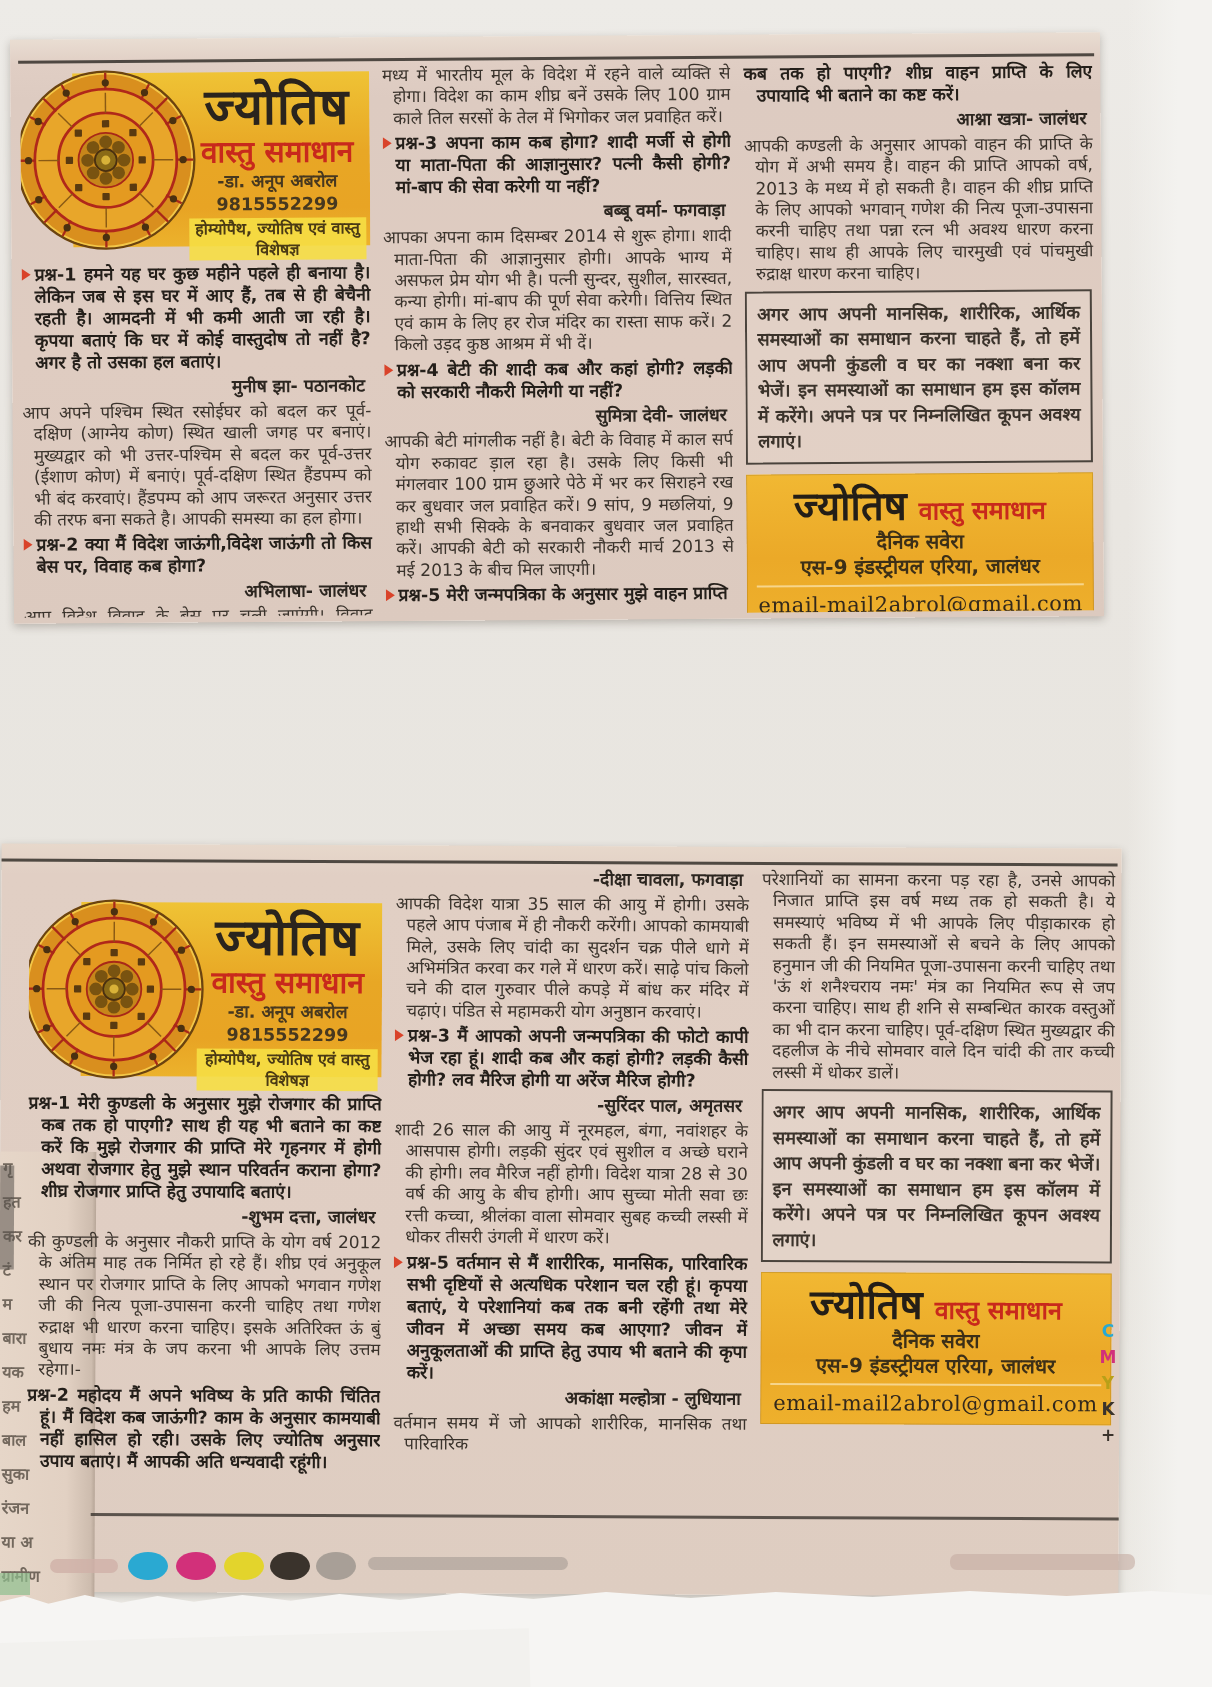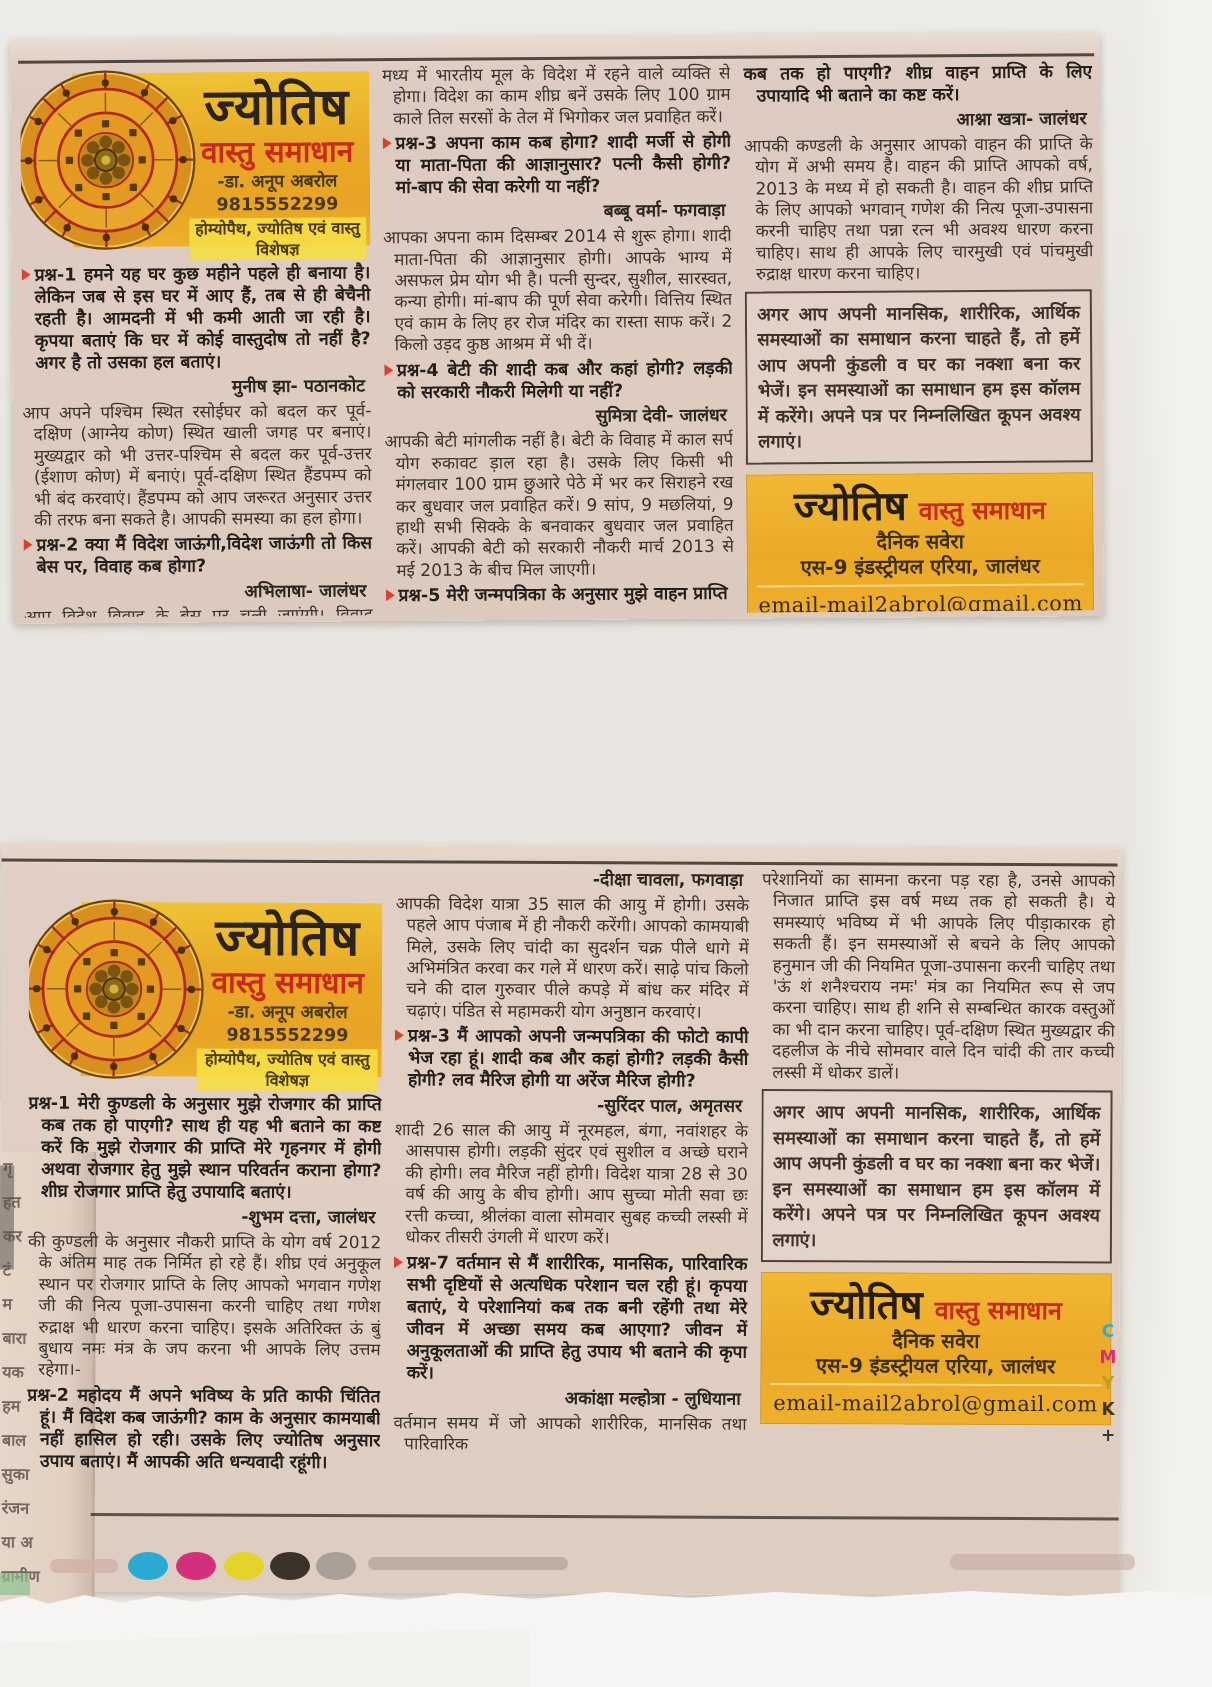--- a/index.html
+++ b/index.html
@@ -248,21 +248,21 @@
         <p class="sig">-शुभम दत्ता, जालंधर</p>
         <p class="a">की कुण्डली के अनुसार नौकरी प्राप्ति के योग वर्ष 2012 के अंतिम माह तक निर्मित हो रहे हैं। शीघ्र एवं अनुकूल स्थान पर रोजगार प्राप्ति के लिए आपको भगवान गणेश जी की नित्य पूजा-उपासना करनी चाहिए तथा गणेश रुद्राक्ष भी धारण करना चाहिए। इसके अतिरिक्त ऊं बुं बुधाय नमः मंत्र के जप करना भी आपके लिए उत्तम रहेगा।-</p>
         <p class="q">प्रश्न-2 महोदय मैं अपने भविष्य के प्रति काफी चिंतित हूं। मैं विदेश कब जाऊंगी? काम के अनुसार कामयाबी नहीं हासिल हो रही। उसके लिए ज्योतिष अनुसार उपाय बताएं। मैं आपकी अति धन्यवादी रहूंगी।</p>
       </div>
       <div class="col">
         <p class="sig mt14">-दीक्षा चावला, फगवाड़ा</p>
         <p class="a">आपकी विदेश यात्रा 35 साल की आयु में होगी। उसके पहले आप पंजाब में ही नौकरी करेंगी। आपको कामयाबी मिले, उसके लिए चांदी का सुदर्शन चक्र पीले धागे में अभिमंत्रित करवा कर गले में धारण करें। साढ़े पांच किलो चने की दाल गुरुवार पीले कपड़े में बांध कर मंदिर में चढ़ाएं। पंडित से महामकरी योग अनुष्ठान करवाएं।</p>
         <p class="q"><span class="bullet-icon"></span><span>प्रश्न-3 मैं आपको अपनी जन्मपत्रिका की फोटो कापी भेज रहा हूं। शादी कब और कहां होगी? लड़की कैसी होगी? लव मैरिज होगी या अरेंज मैरिज होगी?</span></p>
         <p class="sig">-सुरिंदर पाल, अमृतसर</p>
         <p class="a">शादी 26 साल की आयु में नूरमहल, बंगा, नवांशहर के आसपास होगी। लड़की सुंदर एवं सुशील व अच्छे घराने की होगी। लव मैरिज नहीं होगी। विदेश यात्रा 28 से 30 वर्ष की आयु के बीच होगी। आप सुच्चा मोती सवा छः रत्ती कच्चा, श्रीलंका वाला सोमवार सुबह कच्ची लस्सी में धोकर तीसरी उंगली में धारण करें।</p>
-        <p class="q"><span class="bullet-icon"></span><span>प्रश्न-7 वर्तमान से मैं शारीरिक, मानसिक, पारिवारिक सभी दृष्टियों से अत्यधिक परेशान चल रही हूं। कृपया बताएं, ये परेशानियां कब तक बनी रहेंगी तथा मेरे जीवन में अच्छा समय कब आएगा? जीवन में अनुकूलताओं की प्राप्ति हेतु उपाय भी बताने की कृपा करें।</span></p>
+        <p class="q"><span class="bullet-icon"></span><span>प्रश्न-5 वर्तमान से मैं शारीरिक, मानसिक, पारिवारिक सभी दृष्टियों से अत्यधिक परेशान चल रही हूं। कृपया बताएं, ये परेशानियां कब तक बनी रहेंगी तथा मेरे जीवन में अच्छा समय कब आएगा? जीवन में अनुकूलताओं की प्राप्ति हेतु उपाय भी बताने की कृपा करें।</span></p>
         <p class="sig">अकांक्षा मल्होत्रा - लुधियाना</p>
         <p class="a">वर्तमान समय में जो आपको शारीरिक, मानसिक तथा पारिवारिक</p>
       </div>
       <div class="col">
         <p class="a mt36">परेशानियों का सामना करना पड़ रहा है, उनसे आपको निजात प्राप्ति इस वर्ष मध्य तक हो सकती है। ये समस्याएं भविष्य में भी आपके लिए पीड़ाकारक हो सकती हैं। इन समस्याओं से बचने के लिए आपको हनुमान जी की नियमित पूजा-उपासना करनी चाहिए तथा 'ऊं शं शनैश्चराय नमः' मंत्र का नियमित रूप से जप करना चाहिए। साथ ही शनि से सम्बन्धित कारक वस्तुओं का भी दान करना चाहिए। पूर्व-दक्षिण स्थित मुख्यद्वार की दहलीज के नीचे सोमवार वाले दिन चांदी की तार कच्ची लस्सी में धोकर डालें।</p>
         <div class="notice">अगर आप अपनी मानसिक, शारीरिक, आर्थिक समस्याओं का समाधान करना चाहते हैं, तो हमें आप अपनी कुंडली व घर का नक्शा बना कर भेजें। इन समस्याओं का समाधान हम इस कॉलम में करेंगे। अपने पत्र पर निम्नलिखित कूपन अवश्य लगाएं।</div>
         <div class="coupon">
           <div class="coupon-head">
             <span class="coupon-title">ज्योतिष</span>
             <span class="coupon-sub">वास्तु समाधान</span>

